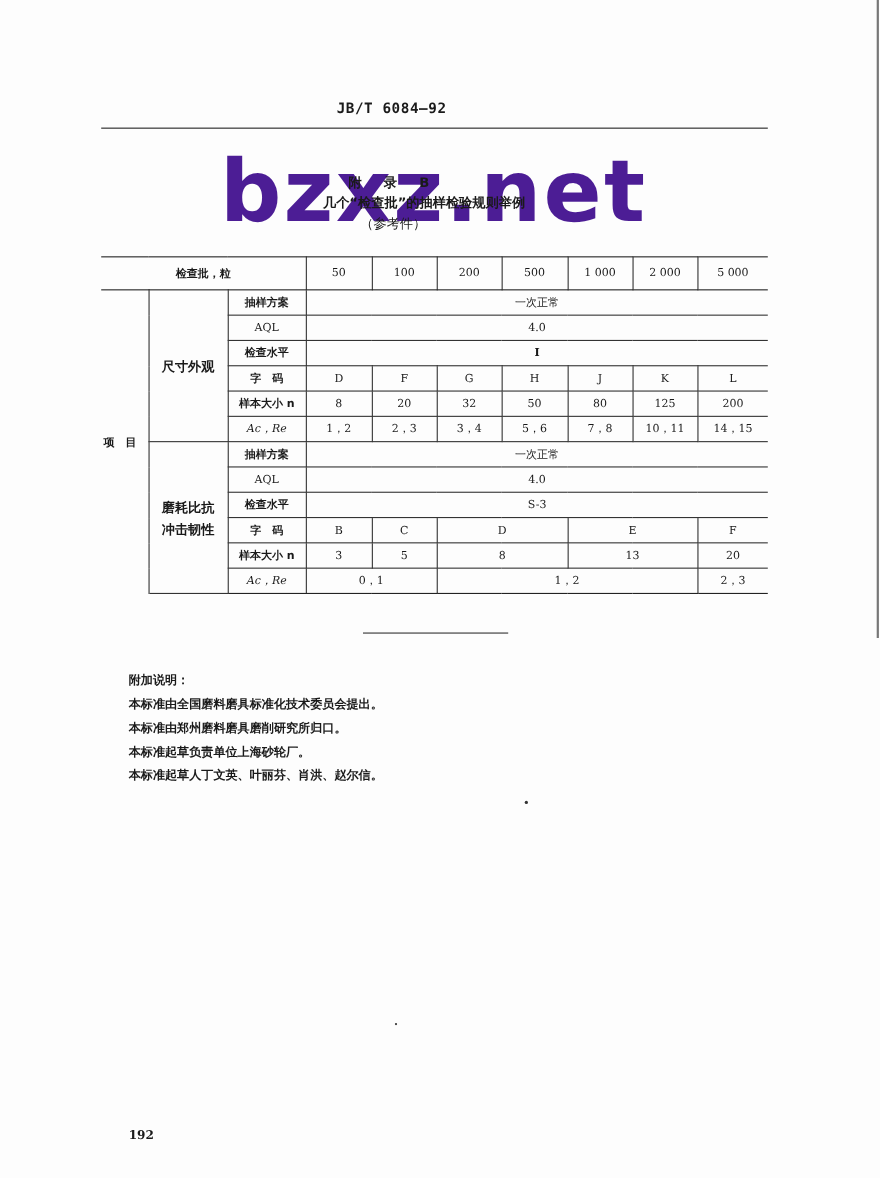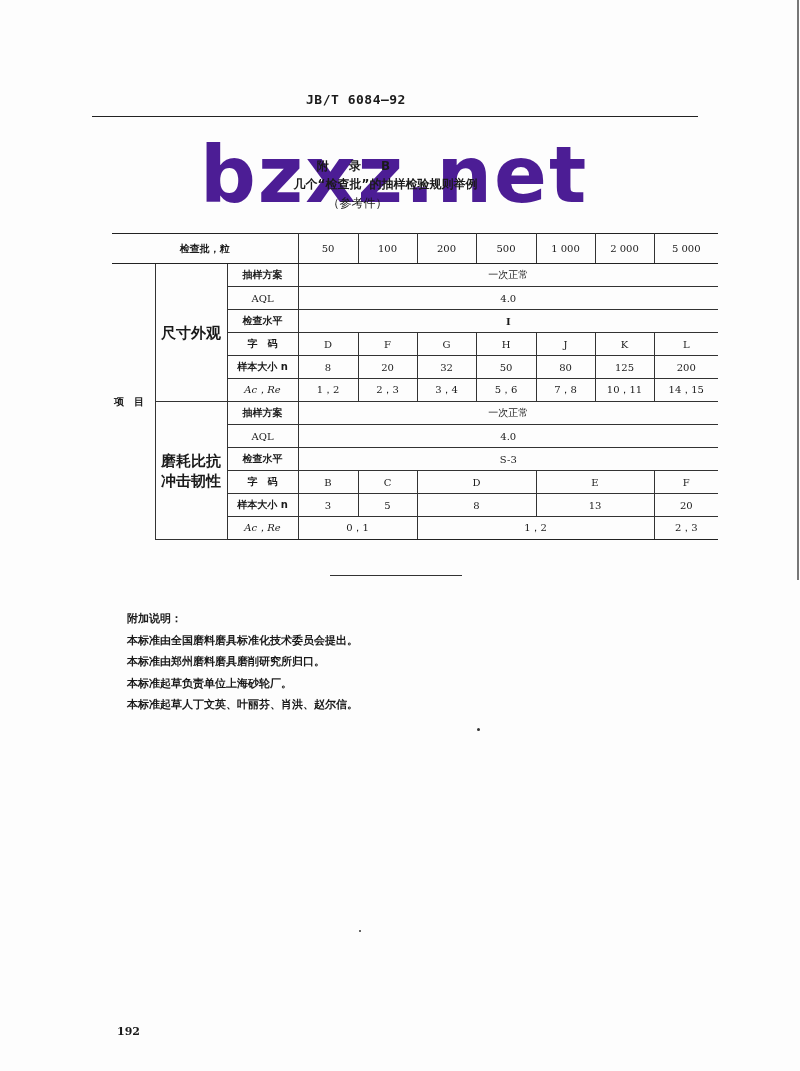--- a/index.html
+++ b/index.html
@@ -6,33 +6,33 @@
   body{width:800px;height:1071px;background:#fdfdfd;position:relative;overflow:hidden;font-family:"DejaVu Serif","Liberation Serif",serif;color:#1a1a1a;}
   .abs{position:absolute;}
   .hdr-code{left:0;width:712px;top:92px;text-align:center;font-family:"DejaVu Sans Mono","Liberation Mono",monospace;font-size:13px;letter-spacing:0.5px;font-weight:bold;}
   .hdr-rule{left:92px;width:606px;top:116px;height:0;border-top:1.5px solid #222;}
   .watermark{left:200px;top:130px;width:360px;text-align:center;font-family:"DejaVu Sans","Liberation Sans",sans-serif;font-weight:bold;font-size:78px;color:#4c1d95;letter-spacing:2px;line-height:90px;}
   .title{left:0;width:715px;text-align:center;font-family:"DejaVu Sans","Liberation Sans",sans-serif;font-weight:bold;font-size:12px;}
   .t1{top:158px;letter-spacing:8px;}
   .t2{top:176px;margin-left:28px;}
   .t3{top:195px;font-weight:normal;}
   .right-edge{left:797px;top:0;width:2px;height:580px;background:#777;}
-  table.main{position:absolute;left:92px;top:233px;width:606px;border-collapse:collapse;table-layout:fixed;font-size:10px;margin-left:20px;}
+  table.main{position:absolute;left:92px;top:233px;width:606px;border-collapse:collapse;table-layout:fixed;font-size:10px;}
   table.main td{border:1px solid #333;text-align:center;vertical-align:middle;padding:0;height:22px;}
   table.main tr.head td{height:29px;}
   table.main .nb-l{border-left:none;}
   table.main .nb-r{border-right:none;}
   table.main tr.head td{border-top:1.5px solid #222;border-bottom:1.5px solid #222;}
   table.main tr.last td{border-bottom:1.5px solid #222;}
   .lbl{font-family:"DejaVu Sans","Liberation Sans",sans-serif;font-weight:bold;font-size:10px;}
-  .grp{font-family:Liberation Serif, serif;font-weight:bold;font-size:15px;line-height:20px;}
+  .grp{font-family:Liberation Serif, serif;font-weight:bold;font-size:12px;line-height:20px;}
   .ital{font-style:italic;}
   .sep-rule{left:330px;width:132px;top:575px;border-top:1px solid #333;}
   .notes{left:117px;top:608px;font-family:"DejaVu Sans","Liberation Sans",sans-serif;font-size:11px;font-weight:bold;line-height:21.5px;}
-  .notes div{white-space:nowrap;margin-left:10px;}
+  .notes div{white-space:nowrap;}
   .page-num{left:117px;top:1025px;font-size:11px;font-weight:bold;}
   .dot{width:3px;height:3px;background:#333;border-radius:50%;}
 </style>
 </head>
 <body>
 
 <div class="abs right-edge"></div>
 
 <div class="abs hdr-code">JB/T 6084—92</div>
 <div class="abs hdr-rule"></div>

